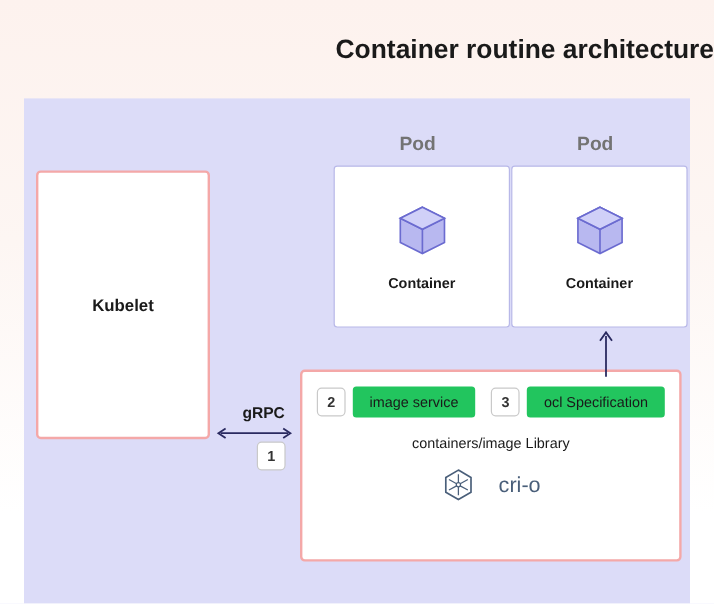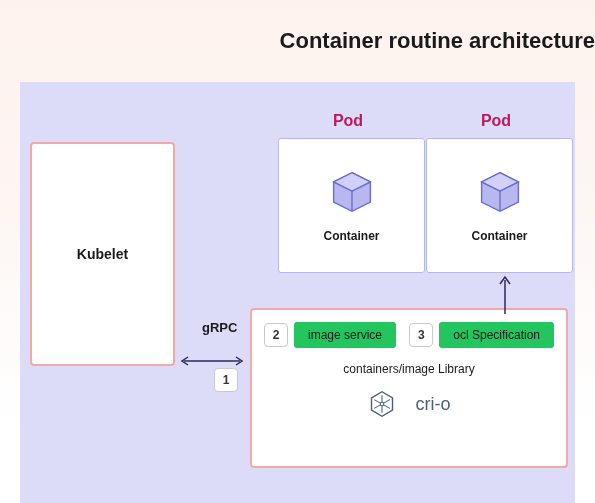--- a/index.html
+++ b/index.html
@@ -17,21 +17,21 @@
     position: absolute; left: 20px; right: 20px; top: 82px; bottom: 0;
     background: #dcdcf8;
   }
   .kubelet {
     position: absolute; left: 10px; top: 60px; width: 145px; height: 224px;
     background: #fff; border: 2px solid #f4a8a8; border-radius: 4px;
     display: flex; align-items: center; justify-content: center;
     font-size: 14px; font-weight: 600; color: #1a1a1a;
   }
   .pod-label {
-    position: absolute; font-size: 16px; font-weight: 600; color: #be185d;
+    position: absolute; font-size: 16px; font-weight: 600; color: #737373;
     text-align: center; width: 140px;
   }
   .pod-label.p1 { left: 258px; top: 30px; }
   .pod-label.p2 { left: 406px; top: 30px; }
   .pod-box {
     position: absolute; width: 147px; height: 135px;
     background: #fff; border: 1px solid #b8b8e8; border-radius: 3px;
     display: flex; flex-direction: column; align-items: center; justify-content: center;
     gap: 14px;
   }
@@ -60,21 +60,21 @@
   }
   .lib-text {
     font-size: 12px; color: #1a1a1a; text-align: center; margin: 6px 0 14px 0;
   }
   .crio-logo {
     display: flex; align-items: center; justify-content: center; gap: 20px;
     font-size: 18px; font-weight: 400; color: #4a5f7a;
   }
   .crio-logo svg { width: 28px; height: 28px; }
   .grpc-label {
-    position: absolute; left: 182px; top: 238px;
+    position: absolute; left: 182px; top: 254px;
     font-size: 13px; font-weight: 600; color: #1a1a1a;
   }
   .badge1 {
     position: absolute; left: 194px; top: 286px;
   }
   .arrow-h {
     position: absolute; left: 158px; top: 272px; width: 68px; height: 14px;
   }
   .arrow-up {
     position: absolute; left: 470px; top: 190px; width: 30px; height: 44px;

